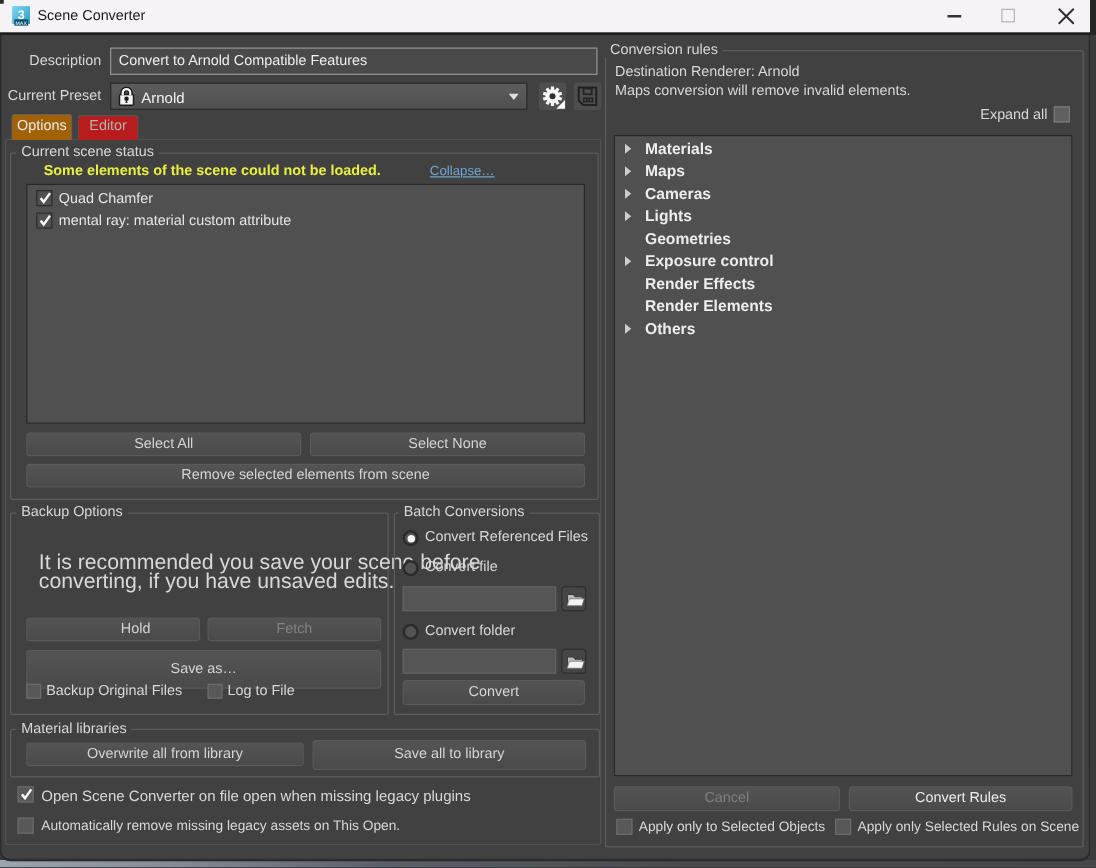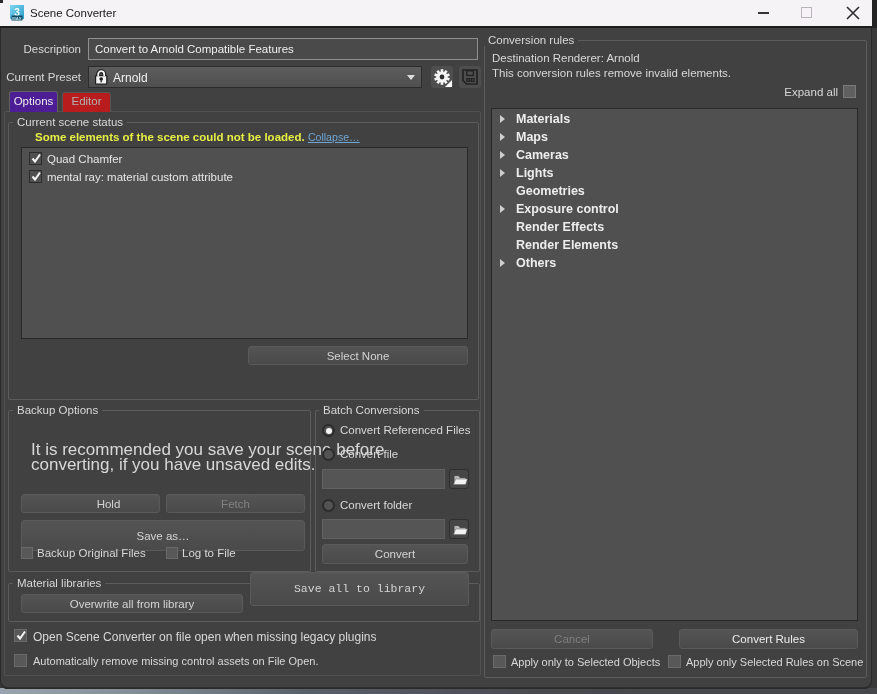--- a/index.html
+++ b/index.html
@@ -107,46 +107,52 @@
   <div style="position:absolute;left:459px;top:66px;width:22px;height:22px;background:#4e4e4e;border-radius:3px;">
     <svg width="22" height="22" viewBox="0 0 22 22">
       <path d="M4 4 H18 V18 H7.5 L4 14.5 Z" fill="none" stroke="#232323" stroke-width="1.7"></path>
       <rect x="7.8" y="4.8" width="6.6" height="4.6" fill="none" stroke="#232323" stroke-width="1.4"></rect>
       <rect x="8" y="12.6" width="2.7" height="2.7" fill="none" stroke="#232323" stroke-width="1.3"></rect>
       <rect x="12.3" y="12.6" width="2.7" height="2.7" fill="none" stroke="#232323" stroke-width="1.3"></rect>
     </svg>
   </div>
 
   <div style="position:absolute;left:4px;top:111px;width:477px;height:565px;border:1px solid #515151;box-sizing:border-box;border-radius:2px;"></div>
-  <div style="position:absolute;left:9px;top:91px;width:49px;height:21px;background:#4c1d95;border:1px solid #616161;border-bottom:none;box-sizing:border-box;border-radius:3px 3px 0 0;">
+  <div style="position:absolute;left:9px;top:91px;width:49px;height:21px;background:#a16207;border:1px solid #616161;border-bottom:none;box-sizing:border-box;border-radius:3px 3px 0 0;">
     <div style="position:absolute;left:0;top:3px;width:100%;text-align:center;font-size:11.5px;color:#ebebeb;">Options</div>
   </div>
   <div style="position:absolute;left:62px;top:92px;width:49px;height:20px;background:#b91c1c;border:1px solid #555555;border-bottom:none;box-sizing:border-box;border-radius:3px 3px 0 0;">
     <div style="position:absolute;left:0;top:2px;width:100%;text-align:center;font-size:11.5px;color:#b2b2b2;">Editor</div>
   </div>
 
   <div class="group" style="left:8px;top:122px;width:469px;height:276px;"></div>
   <div class="glabel" style="left:13px;top:116px;">Current scene status</div>
-  <div style="position:absolute;left:35px;top:131px;font-size:11.5px;font-weight:bold;color:#e8ef43;white-space:nowrap;">Some elements of the scene could not be loaded.&nbsp;<a style="color:#6fa6d4;font-weight:normal;text-decoration:underline;font-size:10.6px;">Collapse…</a></div>
+  <div style="position:absolute;left:35px;top:131px;font-size:11.5px;font-weight:bold;color:#e8ef43;white-space:nowrap;">Some elements of the scene could not be loaded.&nbsp;<a style="color:#6fa6d4;font-weight:normal;text-decoration:underline;font-size:10.6px;margin-left:36px;">Collapse…</a></div>
   <div class="listbox" style="left:21px;top:147px;width:447px;height:192px;">
     <div class="cb dark" style="left:7px;top:4px;">
           <svg class="check" width="13" height="13" viewBox="0 0 13 13">
             <path d="M2.5 6.5 L5 9.5 L10 2.5" stroke="#f4f4f4" stroke-width="2" fill="none"></path>
           </svg>
         </div>
     <div class="itemtext" style="left:25px;top:5px;">Quad Chamfer</div>
     <div class="cb dark" style="left:7px;top:22px;">
           <svg class="check" width="13" height="13" viewBox="0 0 13 13">
             <path d="M2.5 6.5 L5 9.5 L10 2.5" stroke="#f4f4f4" stroke-width="2" fill="none"></path>
           </svg>
         </div>
     <div class="itemtext" style="left:25px;top:23px;">mental ray: material custom attribute</div>
   </div>
+  <div class="btn" style="left:21px;top:346px;width:220px;height:19px;">
+        <span>Select All</span>
+      </div>
   <div class="btn" style="left:248px;top:346px;width:220px;height:19px;">
         <span>Select None</span>
+      </div>
+  <div class="btn" style="left:21px;top:371px;width:447px;height:19px;">
+        <span>Remove selected elements from scene</span>
       </div>
 
   <div class="group" style="left:8px;top:410px;width:301px;height:160px;"></div>
   <div class="glabel" style="left:13px;top:404px;">Backup Options</div>
   <div class="lbl" style="left:31px;top:442px;line-height:15px;font-size:17px;">It is recommended you save your scene before<br>converting, if you have unsaved edits.</div>
   <div class="btn" style="left:21px;top:494px;width:139px;height:19px;padding-left:36px;">
         <span>Hold</span>
       </div>
   <div class="btn" style="left:166px;top:494px;width:139px;height:19px;color:#828282;">
         <span>Fetch</span>
@@ -183,37 +189,37 @@
   </div>
   <div class="btn" style="left:322px;top:544px;width:146px;height:20px;">
         <span>Convert</span>
       </div>
 
   <div class="group" style="left:8px;top:583px;width:470px;height:37px;"></div>
   <div class="glabel" style="left:13px;top:577px;">Material libraries</div>
   <div class="btn" style="left:21px;top:594px;width:222px;height:19px;">
         <span>Overwrite all from library</span>
       </div>
-  <div class="btn" style="left:250px;top:572px;width:219px;height:34px;font-family:Liberation Mono, monospace;">
+  <div class="btn" style="left:250px;top:592px;width:219px;height:24px;">
         <span>Save all to library</span>
       </div>
 
   <div class="cb" style="left:14px;top:629px;">
         <svg class="check" width="13" height="13" viewBox="0 0 13 13">
           <path d="M2.5 6.5 L5 9.5 L10 2.5" stroke="#f4f4f4" stroke-width="2" fill="none"></path>
         </svg>
       </div>
   <div class="lbl" style="left:33px;top:630px;font-size:12px;">Open Scene Converter on file open when missing legacy plugins</div>
   <div class="cb" style="left:14px;top:654px;"></div>
-  <div class="lbl" style="left:33px;top:655px;font-size:11px;">Automatically remove missing control assets on File Open.</div>
+  <div class="lbl" style="left:33px;top:655px;font-size:11px;">Automatically remove missing legacy assets on This Open.</div>
 
   <div class="group" style="left:484px;top:40px;width:381px;height:636px;"></div>
   <div class="glabel" style="left:484px;top:34px;">Conversion rules</div>
   <div class="lbl" style="left:492px;top:52px;">Destination Renderer: Arnold</div>
-  <div class="lbl" style="left:492px;top:67px;">This conversion rules remove invalid elements.</div>
+  <div class="lbl" style="left:492px;top:67px;">Maps conversion will remove invalid elements.</div>
   <div class="lbl" style="left:0px;top:86px;width:838px;text-align:right;">Expand all</div>
   <div class="cb" style="left:843px;top:85px;background:#606060;border-color:#7a7a7a;"></div>
   <div class="listbox" style="left:491px;top:108px;width:367px;height:513px;">
     <div class="treerow" style="top:2px;">
           <div class="tarrow"></div>
           <div class="ttext">Materials</div>
         </div>
     <div class="treerow" style="top:20px;">
           <div class="tarrow"></div>
           <div class="ttext">Maps</div>
@@ -237,21 +243,21 @@
           <div class="ttext">Render Effects</div>
         </div>
     <div class="treerow" style="top:128px;">
           <div class="ttext">Render Elements</div>
         </div>
     <div class="treerow" style="top:146px;">
           <div class="tarrow"></div>
           <div class="ttext">Others</div>
         </div>
   </div>
-  <div class="btn" style="left:491px;top:629px;width:162px;height:20px;color:#7f7f7f;">
+  <div class="btn" style="left:491px;top:629px;width:181px;height:20px;color:#7f7f7f;">
         <span>Cancel</span>
       </div>
   <div class="btn" style="left:679px;top:629px;width:179px;height:20px;color:#ececec;">
         <span>Convert Rules</span>
       </div>
   <div class="cb" style="left:493px;top:655px;"></div>
   <div class="lbl" style="left:511px;top:656px;font-size:11px;">Apply only to Selected Objects</div>
   <div class="cb" style="left:668px;top:655px;"></div>
   <div class="lbl" style="left:686px;top:656px;font-size:11px;">Apply only Selected Rules on Scene</div>
 </div>

